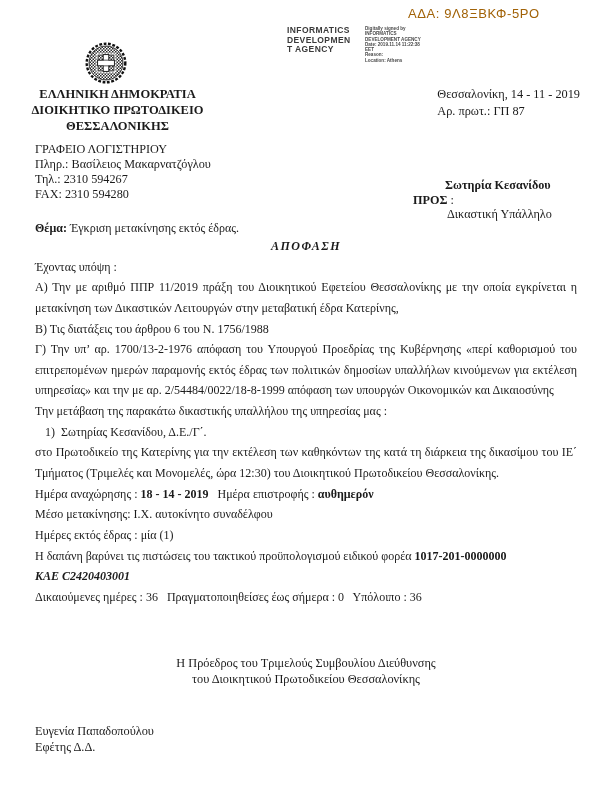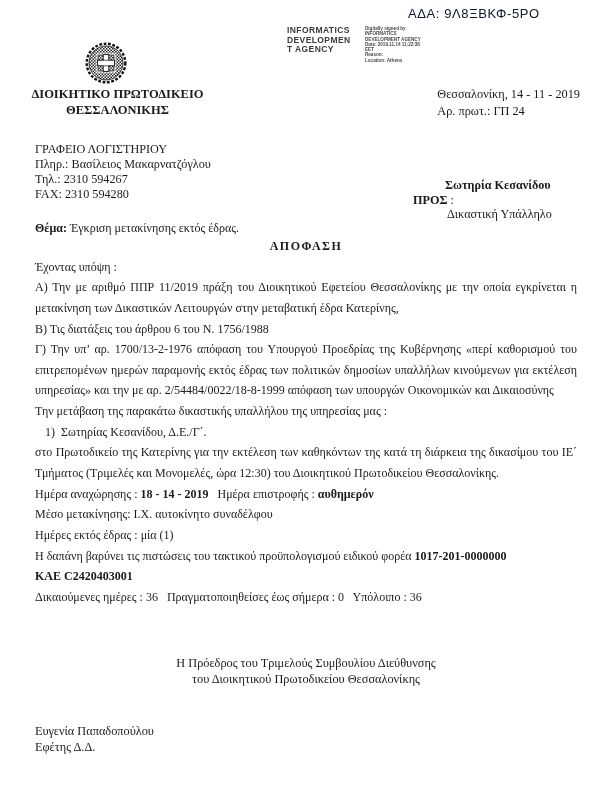--- a/index.html
+++ b/index.html
@@ -4,21 +4,21 @@
 <style>
   html, body { margin:0; padding:0; background:#e8e8e8; }
   .page {
     position:relative; width:612px; height:792px; margin:0 auto;
     background:#ffffff; overflow:hidden;
     font-family:"Liberation Serif", serif; color:#1b1b1b;
   }
   .ada {
     position:absolute; left:408px; top:6px;
     font-family:"Liberation Sans", sans-serif; font-size:13px;
-    letter-spacing:0.6px; color:#0f172a;
+    letter-spacing:0.6px; color:#a16207;
   }
   .stamp { position:absolute; left:287px; top:26px; display:flex; gap:20px; }
   .stamp-agency {
     font-family:"Liberation Sans", sans-serif; font-size:8.5px; font-weight:bold;
     line-height:9.5px; letter-spacing:0.4px; width:58px; color:#3a3a3a;
   }
   .stamp-details {
     font-family:"Liberation Sans", sans-serif; font-size:4.6px; font-weight:bold;
     line-height:5.3px; width:72px; color:#4a4a4a;
   }
@@ -30,21 +30,21 @@
   .dateblock { position:absolute; right:32px; top:86px; text-align:left; font-size:12.3px; line-height:17px; }
   .office { position:absolute; left:35px; top:142px; font-size:12.2px; line-height:15px; }
   .recipient { position:absolute; left:413px; top:168px; font-size:12.2px; line-height:14.5px;margin-top:10px; }
   .r-name { margin-left:32px; font-weight:bold; }
   .r-title { margin-left:34px; }
   .subject { position:absolute; left:35px; top:221px; font-size:12px;font-family:Liberation Serif, serif; }
   .body { position:absolute; left:35px; top:236px; width:542px; font-size:12px; }
   .bline { height:20.65px; line-height:20.65px; white-space:nowrap; }
   .jst { white-space:normal; text-align:justify; text-align-last:justify; overflow:hidden; }
   .center { text-align:center; }
-  .bold { font-weight:bold; }
+  .bold { font-weight:bold;font-style:italic; }
   .pre { white-space:pre; }
   .indent { padding-left:10px; }
   .sp { letter-spacing:1.5px; }
   .sig-role { position:absolute; left:35px; top:655px; width:542px; text-align:center; font-size:12.3px; line-height:16px; }
   .sig-name { position:absolute; left:35px; top:724px; width:542px; text-align:left; font-size:12.3px; line-height:15.5px; }
   b { font-weight:bold; }
 </style>
 </head>
 <body>
 
@@ -80,27 +80,28 @@
     <circle cx="21" cy="21" r="19.3" fill="none" stroke="#111" stroke-width="2.4" stroke-dasharray="2.8 1.6"></circle>
     <circle cx="21" cy="21" r="17" fill="url(#chk)" stroke="#111" stroke-width="0.8"></circle>
     <rect x="11.5" y="11.5" width="19" height="19" fill="#ffffff"></rect>
     <rect x="13" y="13" width="16" height="16" fill="url(#chk)" stroke="#111" stroke-width="0.7"></rect>
     <rect x="18.2" y="12.6" width="5.6" height="16.8" fill="#ffffff" stroke="#111" stroke-width="0.9"></rect>
     <rect x="12.6" y="18.2" width="16.8" height="5.6" fill="#ffffff" stroke="#111" stroke-width="0.9"></rect>
     <rect x="18.7" y="18.7" width="4.6" height="4.6" fill="#ffffff"></rect>
   </svg>
 
   <div class="org">
+    <div>ΕΛΛΗΝΙΚΗ ΔΗΜΟΚΡΑΤΙΑ</div>
     <div>ΔΙΟΙΚΗΤΙΚΟ ΠΡΩΤΟΔΙΚΕΙΟ</div>
     <div>ΘΕΣΣΑΛΟΝΙΚΗΣ</div>
   </div>
 
   <div class="dateblock">
     <div>Θεσσαλονίκη, 14 - 11 - 2019</div>
-    <div>Αρ. πρωτ.: ΓΠ 24</div>
+    <div>Αρ. πρωτ.: ΓΠ 87</div>
   </div>
 
   <div class="office">
     <div>ΓΡΑΦΕΙΟ ΛΟΓΙΣΤΗΡΙΟΥ</div>
     <div>Πληρ.: Βασίλειος Μακαρνατζόγλου</div>
     <div>Τηλ.: 2310 594267</div>
     <div>FAX: 2310 594280</div>
   </div>
 
   <div class="recipient">

